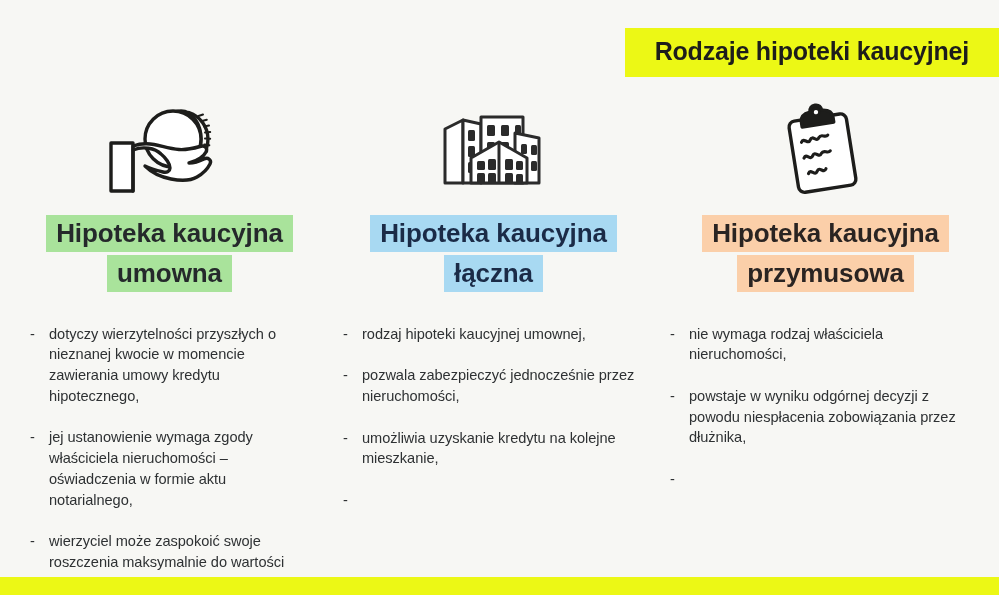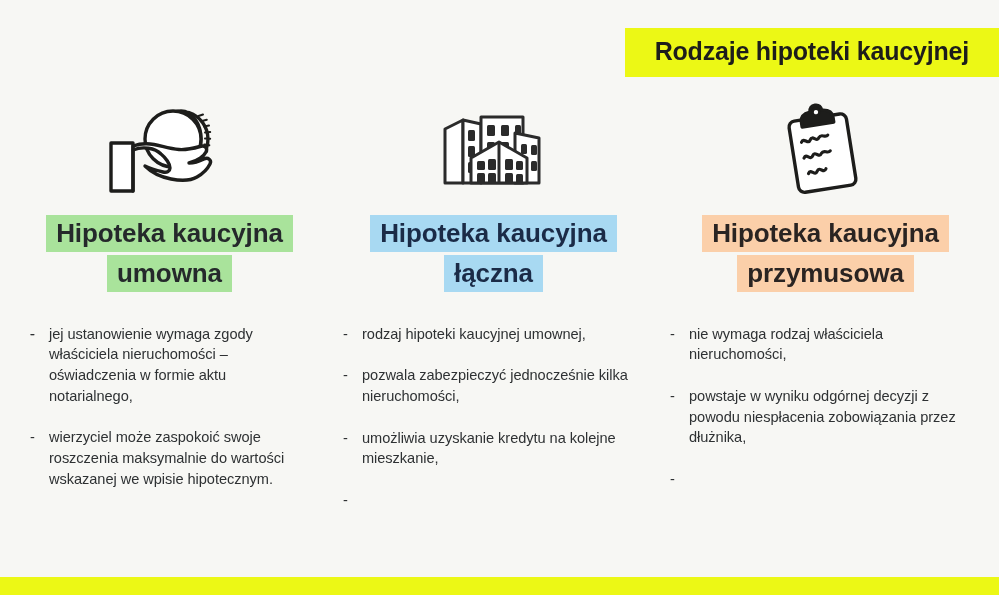--- a/index.html
+++ b/index.html
@@ -155,21 +155,21 @@
                  c-7 2 -14 3.5 -21 3
                  c-9 -0.5 -17 -3.5 -25 -5 c-8 -1.5 -14 -1 -21 1.5 z" fill="#ffffff"></path>
         <path d="M30 48 v40" fill="none"></path>
       </svg>
     </div>
     <div class="heading h-green">
       <span class="hl">Hipoteka kaucyjna</span><br>
       <span class="hl">umowna</span>
     </div>
     <ul class="bullets">
-      <li><span class="dash">-</span></li>
+      <li><span class="dash">-</span><span>dotyczy wierzytelności przyszłych o nieznanej kwocie w momencie zawierania umowy kredytu hipotecznego,</span></li>
       <li><span class="dash">-</span><span>jej ustanowienie wymaga zgody właściciela nieruchomości – oświadczenia w formie aktu notarialnego,</span></li>
       <li><span class="dash">-</span><span>wierzyciel może zaspokoić swoje roszczenia maksymalnie do wartości wskazanej we wpisie hipotecznym.</span></li>
     </ul>
   </div>
 
   <div class="col col-2">
     <div class="icon-box">
       <svg width="118" height="95" viewBox="0 0 118 95" fill="none" stroke="#2b2b2b" stroke-width="3" stroke-linejoin="round">
 
         <path d="M10 26 l18 -9 v63 h-18 z" fill="#ffffff"></path>
@@ -210,21 +210,21 @@
           <rect x="81" y="71" width="7" height="9" rx="1.5"></rect>
         </g>
       </svg>
     </div>
     <div class="heading h-blue">
       <span class="hl">Hipoteka kaucyjna</span><br>
       <span class="hl">łączna</span>
     </div>
     <ul class="bullets">
       <li><span class="dash">-</span><span>rodzaj hipoteki kaucyjnej umownej,</span></li>
-      <li><span class="dash">-</span><span>pozwala zabezpieczyć jednocześnie kilka nieruchomości,</span></li>
+      <li><span class="dash">-</span><span>pozwala zabezpieczyć jednocześnie przez nieruchomości,</span></li>
       <li><span class="dash">-</span><span>umożliwia uzyskanie kredytu na kolejne mieszkanie,</span></li>
       <li><span class="dash">-</span></li>
     </ul>
   </div>
 
   <div class="col col-3">
     <div class="icon-box shift-3">
       <svg width="100" height="98" viewBox="0 0 100 98" fill="none" stroke="#1d1d1b" stroke-width="3.4" stroke-linejoin="round" stroke-linecap="round">
         <g transform="rotate(-9 50 49)">
 

